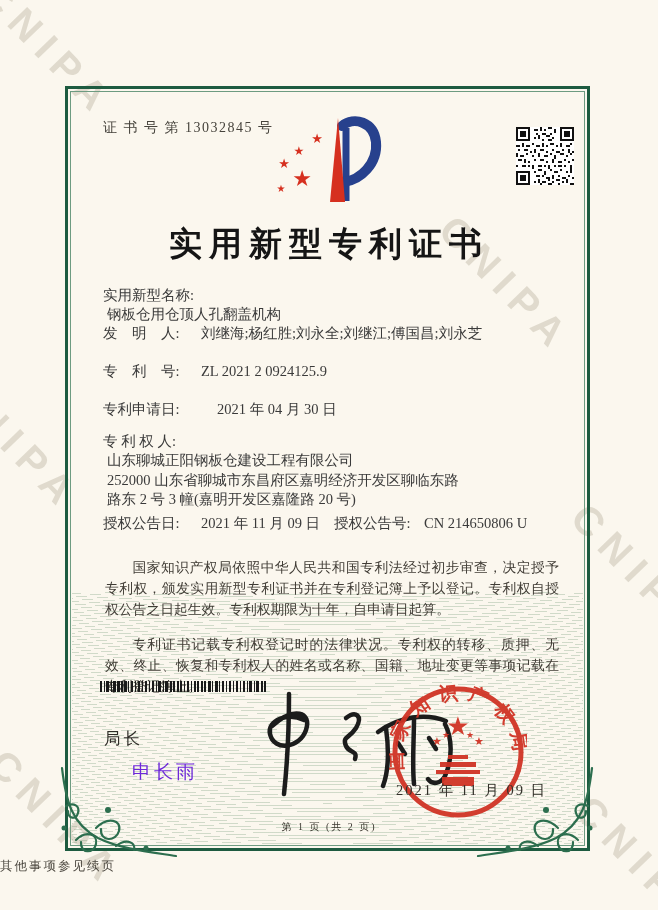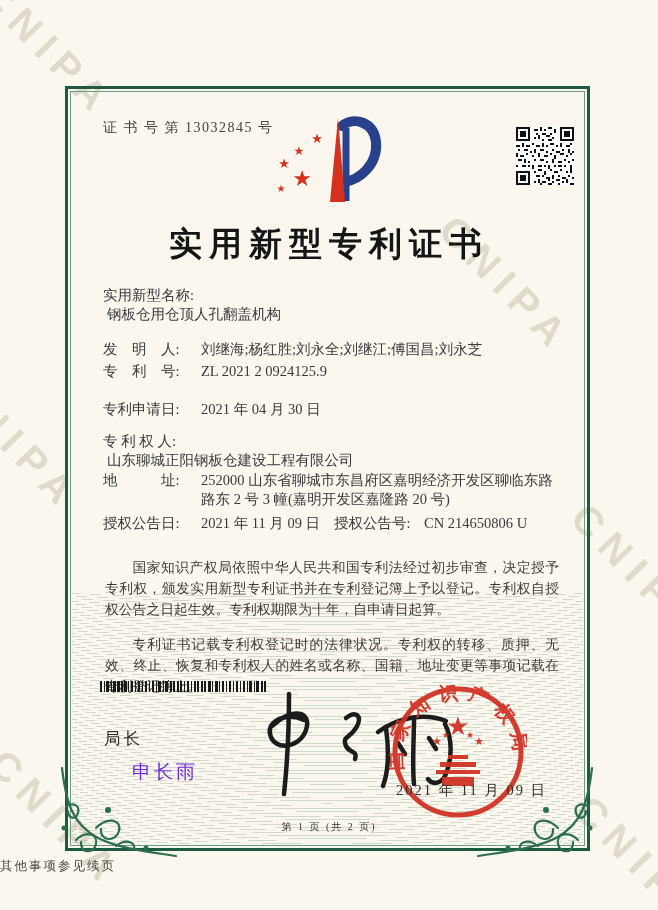--- a/index.html
+++ b/index.html
@@ -20,21 +20,21 @@
   .cert-no{position:absolute;left:103px;top:119px;font-size:14px;letter-spacing:1.5px;color:#46433c;z-index:3;}
   .logo{position:absolute;left:272px;top:114px;z-index:3;}
   .qr{position:absolute;left:516px;top:127px;width:58px;height:58px;background:#fdfdfb;z-index:3;}
   .title{position:absolute;left:0;right:0;top:202px;text-align:center;font-size:33px;font-weight:bold;
          letter-spacing:7px;color:#151515;z-index:3;margin-top:20px;}
   
   .field{position:absolute;left:103px;display:flex;font-size:14.5px;color:#3a3a3a;z-index:3;line-height:19px;}
   .field .lbl{display:inline-block;width:94px;flex:none;}
   .field .val{margin-left:4px;}
   .pre{white-space:pre-line;width:370px;}
-  .f1{top:286px;flex-direction:column;} .f2{top:324px;margin-top:16px;} .f3{top:362px;} .f4{top:400px;} .f5{top:432px;flex-direction:column;}
+  .f1{top:286px;flex-direction:column;} .f2{top:324px;} .f3{top:362px;} .f4{top:400px;gap:16px;} .f5{top:432px;flex-direction:column;}
   .f6{top:471px;} .f7{top:514px;} .f8{top:514px;left:334px;}
   .f8 .lbl{width:86px;}
   
   .paras{position:absolute;left:91px;top:543px;width:482px;font-size:13.8px;line-height:21px;
          color:#403c35;text-align:justify;z-index:3;}
   .paras p{margin:14px;text-indent:2em;}
   
   .barcode{position:absolute;left:100px;top:681px;width:168px;height:11px;z-index:3;
     background:
       repeating-linear-gradient(90deg,#1a1a1a 0 1.5px,transparent 1.5px 3.5px),
@@ -224,21 +224,20 @@
   </div>
   <div class="field f4">
     <span class="lbl">专利申请日:</span>
     <span class="val">2021 年 04 月 30 日</span>
   </div>
   <div class="field f5">
     <span class="lbl">专 利 权 人:</span>
     <span class="val">山东聊城正阳钢板仓建设工程有限公司</span>
   </div>
   <div class="field f6">
-    <span class="lbl">地　　　址:</span>
     <span class="val pre">252000 山东省聊城市东昌府区嘉明经济开发区聊临东路
 路东 2 号 3 幢(嘉明开发区嘉隆路 20 号)</span>
   </div>
   <div class="field f7">
     <span class="lbl">授权公告日:</span>
     <span class="val">2021 年 11 月 09 日</span>
   </div>
   <div class="field f8">
     <span class="lbl">授权公告号:</span>
     <span class="val">CN 214650806 U</span>

